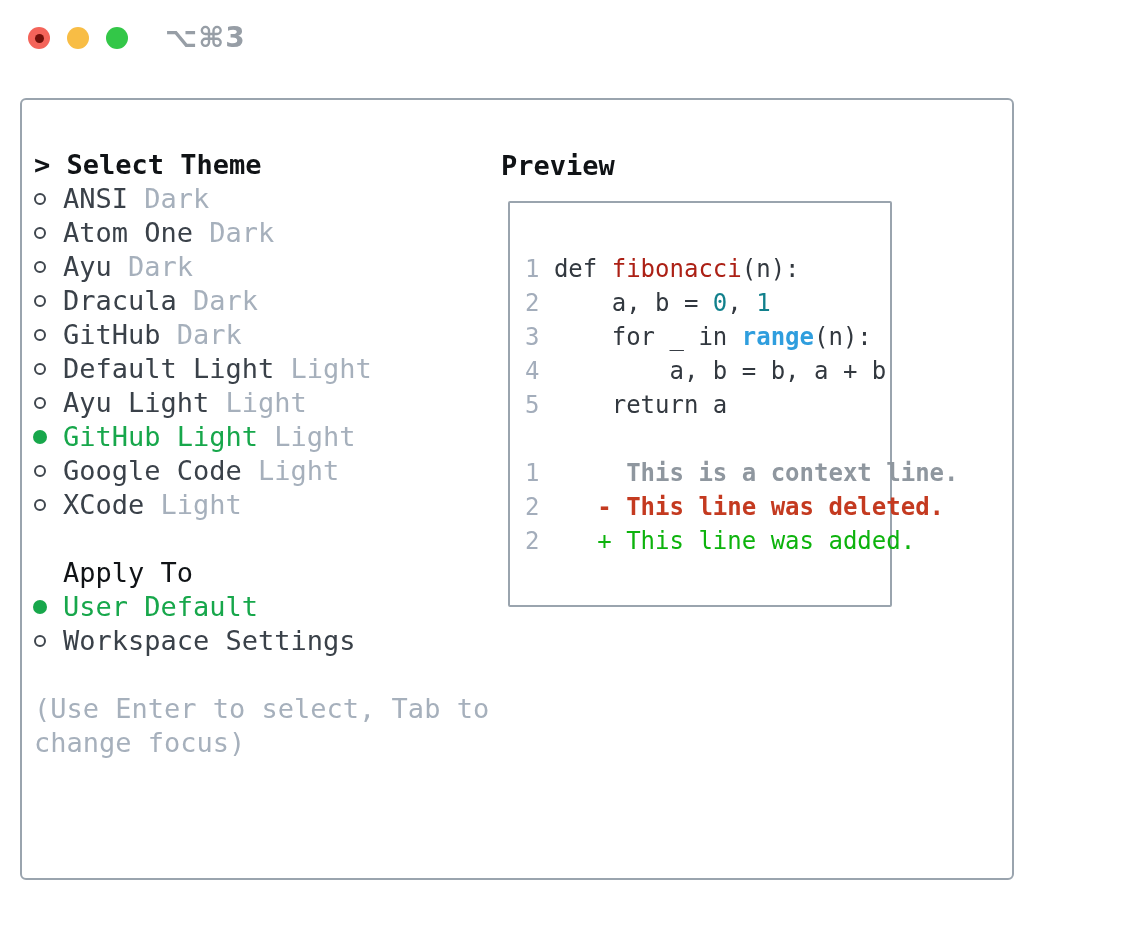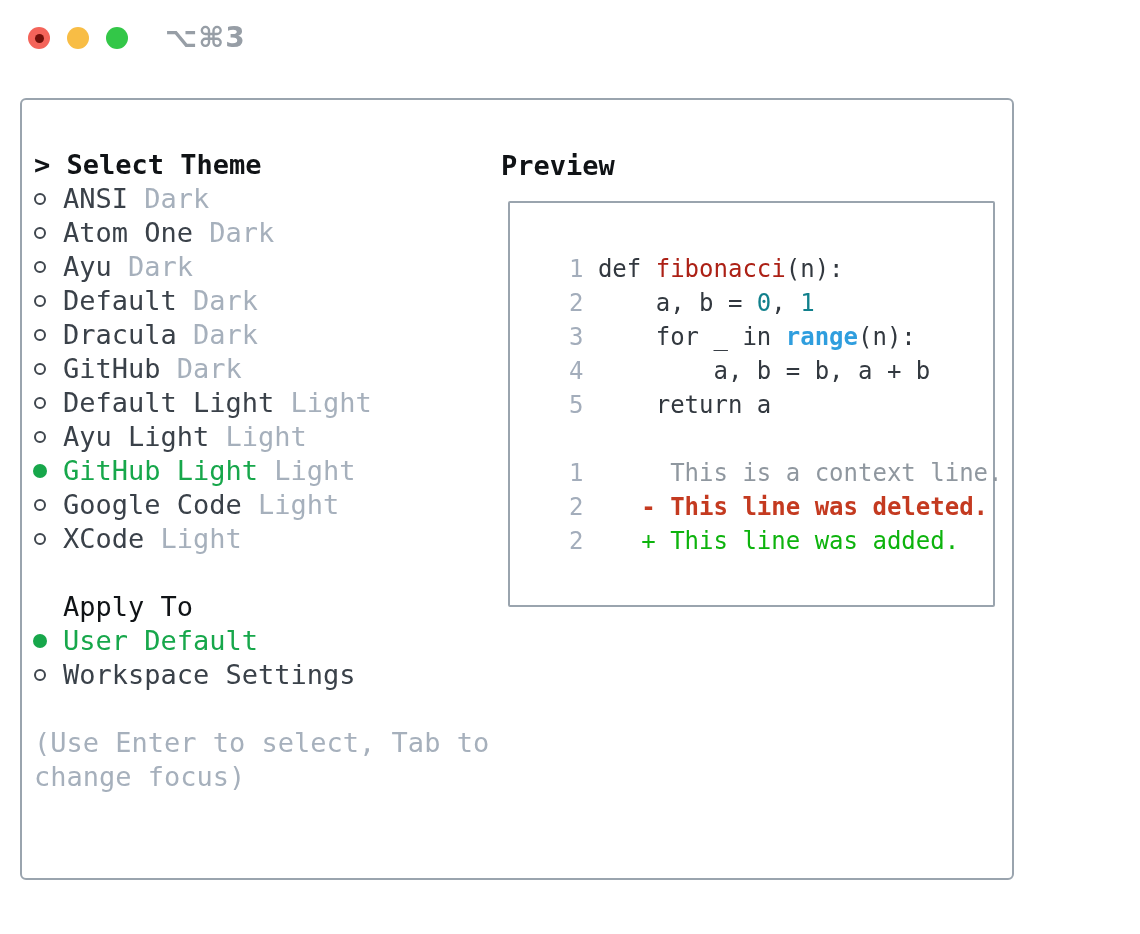--- a/index.html
+++ b/index.html
@@ -104,43 +104,42 @@
   
   .preview-title {
     position: absolute;
     left: 501px;
     top: 149px;
   }
   .preview-box {
     position: absolute;
     left: 508px;
     top: 201px;
-    width: 487px;
+    width: 384px;
     height: 406px;
     border: 2px solid var(--border-gray, #9aa4ae);
     border-radius: 2px;
     box-sizing: border-box;
     background: #ffffff;
-    padding-left: 44px;
   }
   .preview-code {
     padding: 49px 0 0 15px;
   }
   .pl {
     height: 34px;
     line-height: 34px;
     font-size: 24px;
     white-space: pre;
   }
   .ln   { color: var(--lineno-gray, #a3adbb); }
   .code { color: var(--code-dark, #32383f); }
   .fn   { color: var(--function-red, #ac2015); }
   .num  { color: var(--number-teal, #11808c); }
   .bi   { color: var(--builtin-blue, #2f9ede); font-weight: bold; }
-  .ctx  { color: var(--context-gray, #8f979f); }
+  .ctx  { color: var(--context-gray, #8f979f); font-weight: bold; }
   .del  { color: var(--deleted-red, #c43a20); font-weight: bold; }
   .add  { color: var(--added-green, #0db30d); }
 </style>
 </head>
 <body>
 
 <div class="window">
 
   <span class="tl red"></span>
   <span class="tl yellow"></span>
@@ -149,21 +148,20 @@
 
   <div class="panel"></div>
 
   <div class="left-col">
     <div class="row"><span class="caret">&gt;</span><span> </span><span class="h1">Select Theme</span></div>
 
     <div id="theme-list">
         <div class="row"><span class="mark"></span><span class="name">ANSI </span><span class="sub">Dark</span></div>
         <div class="row"><span class="mark"></span><span class="name">Atom One </span><span class="sub">Dark</span></div>
         <div class="row"><span class="mark"></span><span class="name">Ayu </span><span class="sub">Dark</span></div>
-        <div class="row"><span class="mark"></span><span class="name">Default </span><span class="sub">Dark</span></div>
         <div class="row"><span class="mark"></span><span class="name">Dracula </span><span class="sub">Dark</span></div>
         <div class="row"><span class="mark"></span><span class="name">GitHub </span><span class="sub">Dark</span></div>
         <div class="row"><span class="mark"></span><span class="name">Default Light </span><span class="sub">Light</span></div>
         <div class="row"><span class="mark"></span><span class="name">Ayu Light </span><span class="sub">Light</span></div>
         <div class="row"><span class="mark sel"></span><span class="name sel">GitHub Light </span><span class="sub">Light</span></div>
         <div class="row"><span class="mark"></span><span class="name">Google Code </span><span class="sub">Light</span></div>
         <div class="row"><span class="mark"></span><span class="name">XCode </span><span class="sub">Light</span></div>
       </div>
 
     <div class="row"></div>

